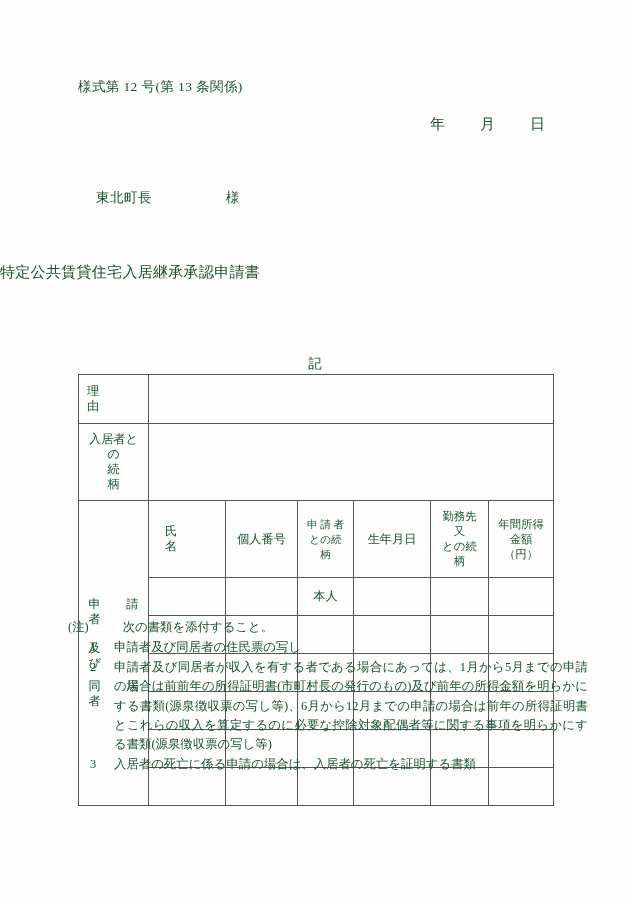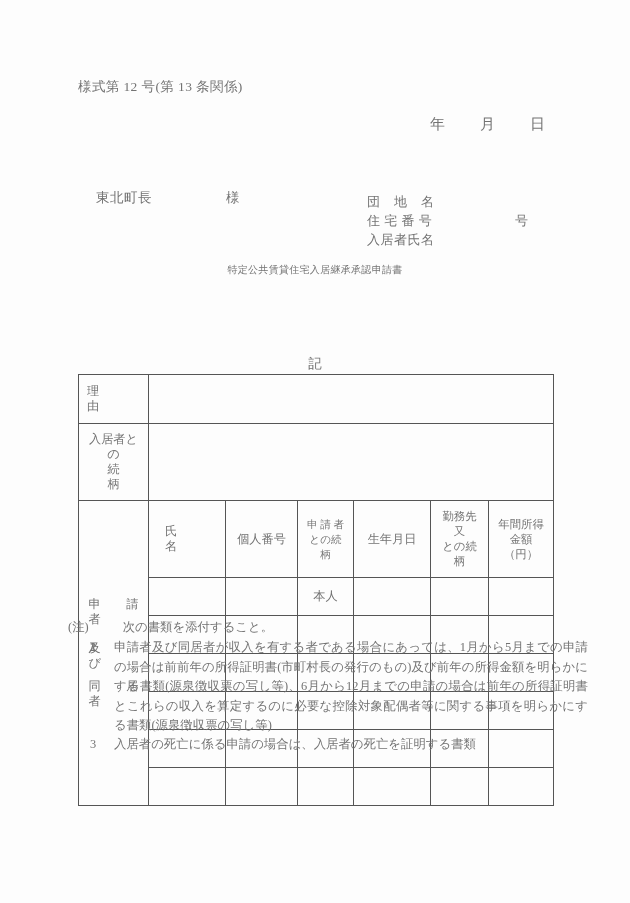--- a/index.html
+++ b/index.html
@@ -6,21 +6,21 @@
     margin: 0;
     padding: 0;
     background: #ffffff;
   }
   .page {
     position: relative;
     width: 630px;
     height: 903px;
     background: #fdfdfd;
     font-family: "Liberation Serif", "DejaVu Serif", serif;
-    color: #737373;
+    color: #14532d;
     overflow: hidden;
     box-sizing: border-box;
   }
 
   
   .abs { position: absolute; }
   .nowrap { white-space: nowrap; }
 
   
   .form-no {
@@ -57,22 +57,22 @@
   .info-row { position: relative; height: 19px; }
   .info-label { letter-spacing: 3.5px; }
   .info-label.tight { letter-spacing: 0.5px; }
   .info-suffix { position: absolute; left: 148px; top: 0; }
 
   
   .doc-title {
     left: 0;
     top: 263px;
     width: 630px;
-    text-align: center;
-    font-size: 10px;
+    text-align: left;
+    font-size: 15px;
     letter-spacing: 0.3px;
   }
 
   
   .body-para {
     left: 78px;
     top: 306px;
     width: 478px;
     font-size: 13.2px;
     line-height: 21px;
@@ -179,32 +179,20 @@
     <span class="date-gap"></span>
     <span>月</span>
     <span class="date-gap"></span>
     <span>日</span>
   </div>
 
   <div class="abs addressee nowrap">
     <span>東北町長</span><span class="sama">様</span>
   </div>
 
-  <div class="abs info-block">
-    <div class="info-row">
-      <span class="info-label tight">団　地　名</span>
-    </div>
-    <div class="info-row">
-      <span class="info-label tight">住 宅 番 号</span>
-      <span class="info-suffix">号</span>
-    </div>
-    <div class="info-row">
-      <span class="info-label tight">入居者氏名</span>
-    </div>
-  </div>
 
   <div class="abs doc-title">特定公共賃貸住宅入居継承承認申請書</div>
 
 
   <div class="abs ki">記</div>
 
   <table class="form-table">
     <colgroup>
       <col style="width:70px">
       <col style="width:77px">
@@ -310,20 +298,21 @@
       </tr>
     </tbody>
   </table>
 
   <div class="notes">
     <p class="note-head">
       <span>(注)</span><span class="note-head-gap"></span><span>次の書類を添付すること。</span>
     </p>
     <p class="note-item">
       <span class="note-num">1</span>
+      <span>申請者及び同居者の住民票の写し</span>
     </p>
     <p class="note-item">
       <span class="note-num">2</span>
       <span>申請者及び同居者が収入を有する者である場合にあっては、1月から5月までの申請の場合は前前年の所得証明書(市町村長の発行のもの)及び前年の所得金額を明らかにする書類(源泉徴収票の写し等)、6月から12月までの申請の場合は前年の所得証明書とこれらの収入を算定するのに必要な控除対象配偶者等に関する事項を明らかにする書類(源泉徴収票の写し等)</span>
     </p>
     <p class="note-item">
       <span class="note-num">3</span>
       <span>入居者の死亡に係る申請の場合は、入居者の死亡を証明する書類</span>
     </p>
   </div>

